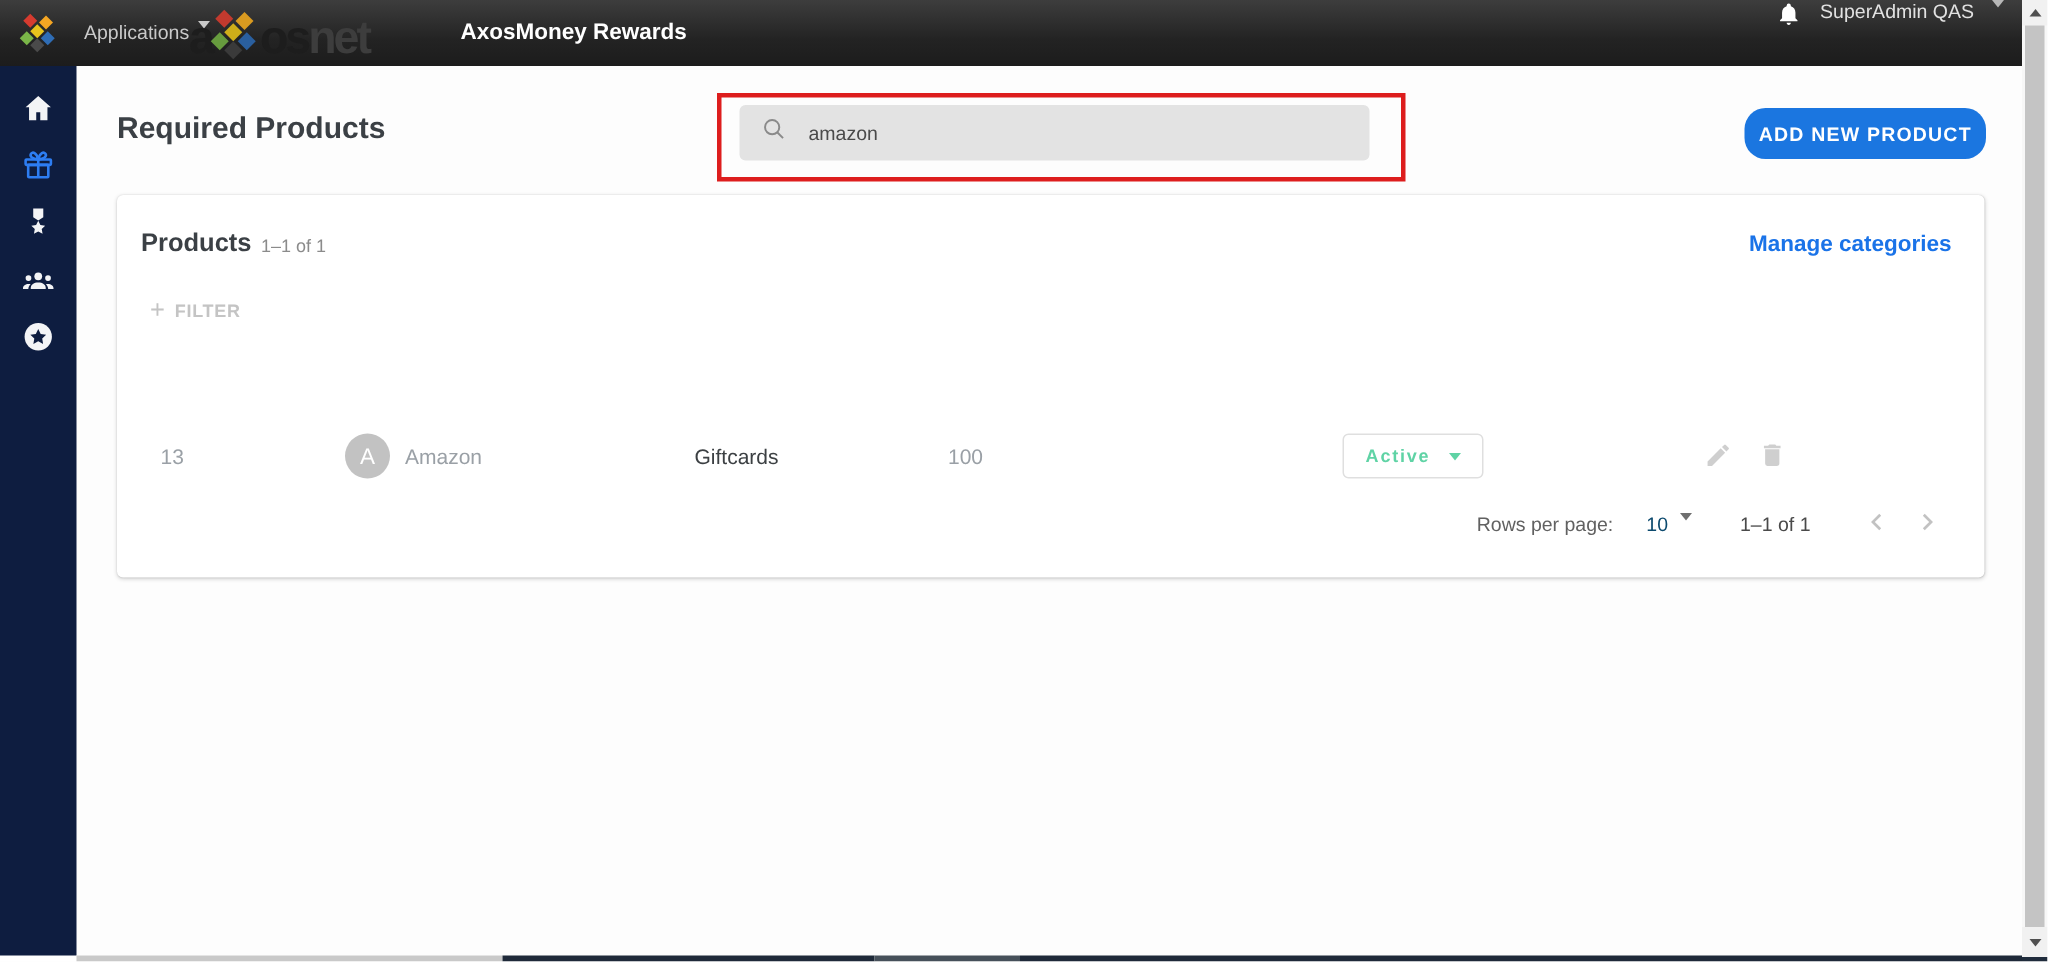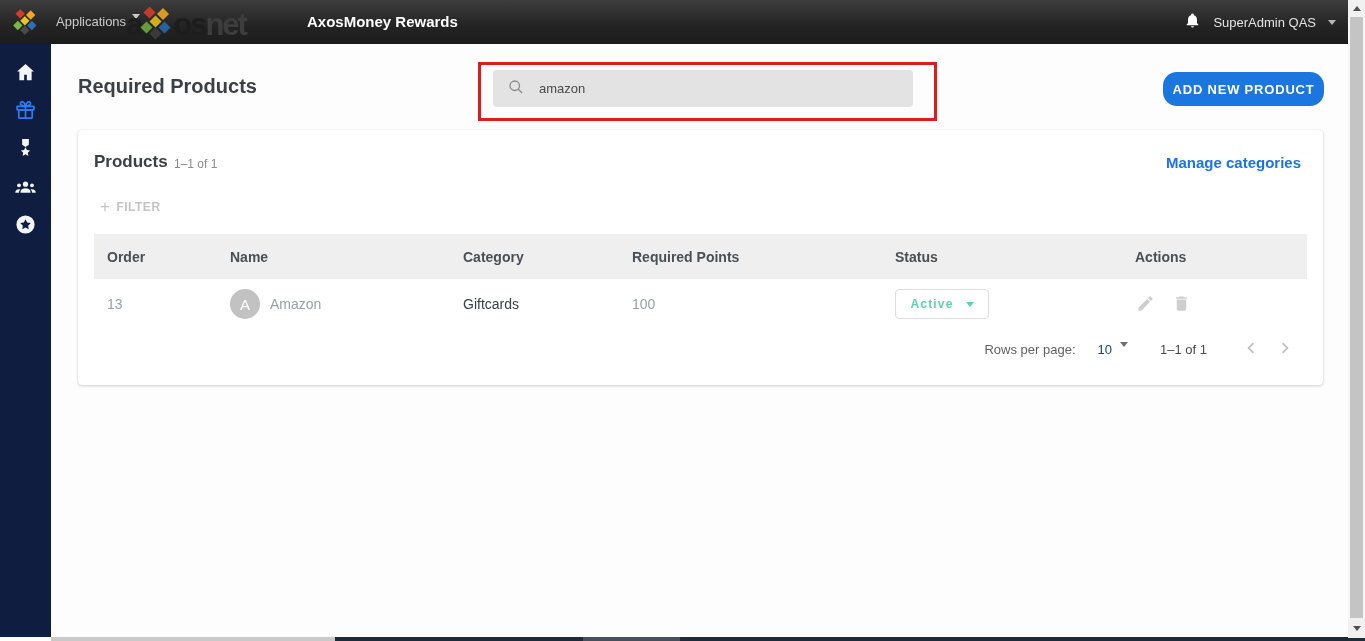--- a/index.html
+++ b/index.html
@@ -11,21 +11,21 @@
     background:linear-gradient(180deg,#3d3d3d 0%,#232323 60%,#1c1c1c 100%);
     overflow:hidden; z-index:5; }
   .logo { position:absolute; left:12px; top:8px; width:28px; height:28px; }
   .apps { position:absolute; left:56px; top:14px; font-size:13px; color:#c9c9c9;
     display:flex; gap:6px; cursor:pointer; }
   .watermark { position:absolute; left:126px; top:0; height:44px; line-height:50px;
     font-size:31px; font-weight:bold; letter-spacing:-2px; color:#1d1d1d; white-space:nowrap; }
   .watermark .wm-suffix { color:#3d3d3d; }
   .watermark svg { vertical-align:-6px; margin:0 -2px; }
   .apptitle { position:absolute; left:307px; top:13px; font-size:15px; font-weight:bold; color:#ffffff; }
-  .usermenu { position:absolute; right:12px; top:0; height:44px; display:flex; align-items:center; gap:12px; }
+  .usermenu { position:absolute; right:12px; top:0; height:44px; display:flex; gap:12px; }
   .username { font-size:13px; color:#e2e2e2; }
   .caret { width:0; height:0; border-left:4px solid transparent; border-right:4px solid transparent;
     border-top:5px solid currentColor; display:inline-block; }
   .usermenu .caret { color:#b7b7b7; }
 
   
   .sidebar { position:absolute; left:0; top:44px; width:51px; height:593px; background:#0e1d40; z-index:4; }
   .side-item { width:51px; height:38px; display:flex; align-items:center; justify-content:center;
     color:#f3f4f6; cursor:pointer; }
   .side-item.first { margin-top:9px; }
@@ -202,28 +202,20 @@
 
   <div class="card">
     <div class="card-title">Products</div>
     <div class="card-count">1–1 of 1</div>
     <a class="manage-link">Manage categories</a>
     <div class="filter">
       <span class="plus">+</span>
       <span>FILTER</span>
     </div>
 
-    <div class="thead tgrid">
-      <div>Order</div>
-      <div>Name</div>
-      <div>Category</div>
-      <div>Required Points</div>
-      <div>Status</div>
-      <div>Actions</div>
-    </div>
 
     <div class="trow tgrid">
       <div>13</div>
       <div class="cell-name">
         <span class="avatar">A</span>
         <span>Amazon</span>
       </div>
       <div class="cell-category">Giftcards</div>
       <div>100</div>
       <div>

